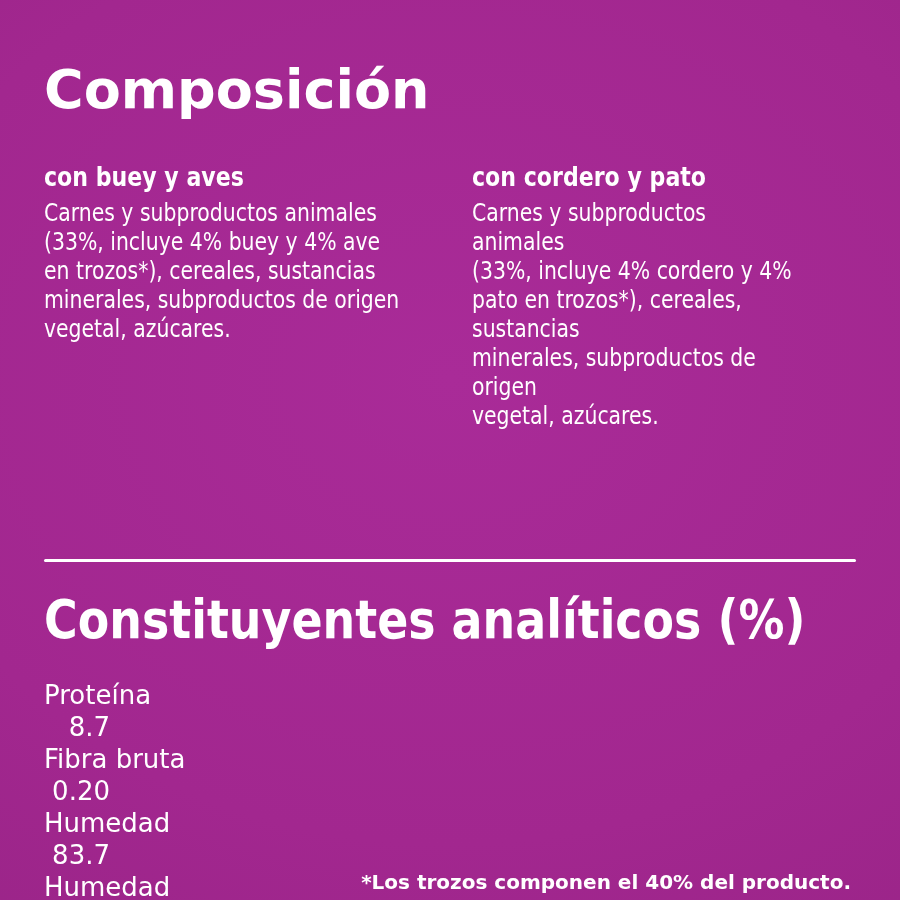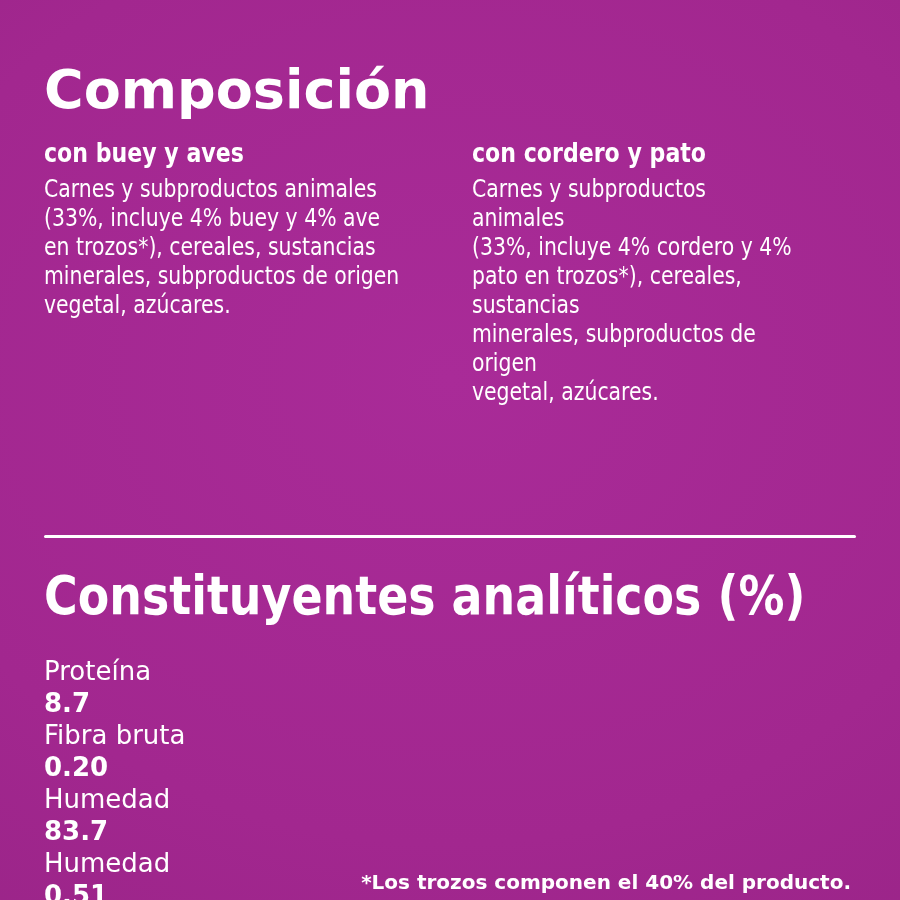--- a/index.html
+++ b/index.html
@@ -20,21 +20,21 @@
   .h1 {
     margin-top: 62px;
     font-size: 54px;
     line-height: 56px;
     font-weight: bold;
     white-space: nowrap;
   }
 
   .columns {
     display: flex;
-    margin-top: 20px;
+    margin-top: 44px;
   }
   .col { width: 428px; }
   .col:last-child { flex: 1; }
   .col-inner {
     transform: scaleX(0.85);
     transform-origin: left top;
     white-space: nowrap;
   }
   .col-title {
     font-size: 26px;
@@ -78,23 +78,22 @@
     flex: 1;
     align-self: stretch;
     margin: 0 10px 0 9px;
     background-image: radial-gradient(circle, #ffffff 1.45px, rgba(255,255,255,0) 1.7px);
     background-size: 6.8px 6.8px;
     background-repeat: repeat-x;
     background-position: left calc(100% - 6px);
   }
   .row-value {
     min-width: 66px;
-    text-align: left;
+    text-align: right;
     white-space: nowrap;
-    font-weight: bold;
   }
 
   .footnote {
     position: absolute;
     right: 49px;
     bottom: 6px;
     font-size: 20px;
     font-weight: bold;
     white-space: nowrap;
   }

